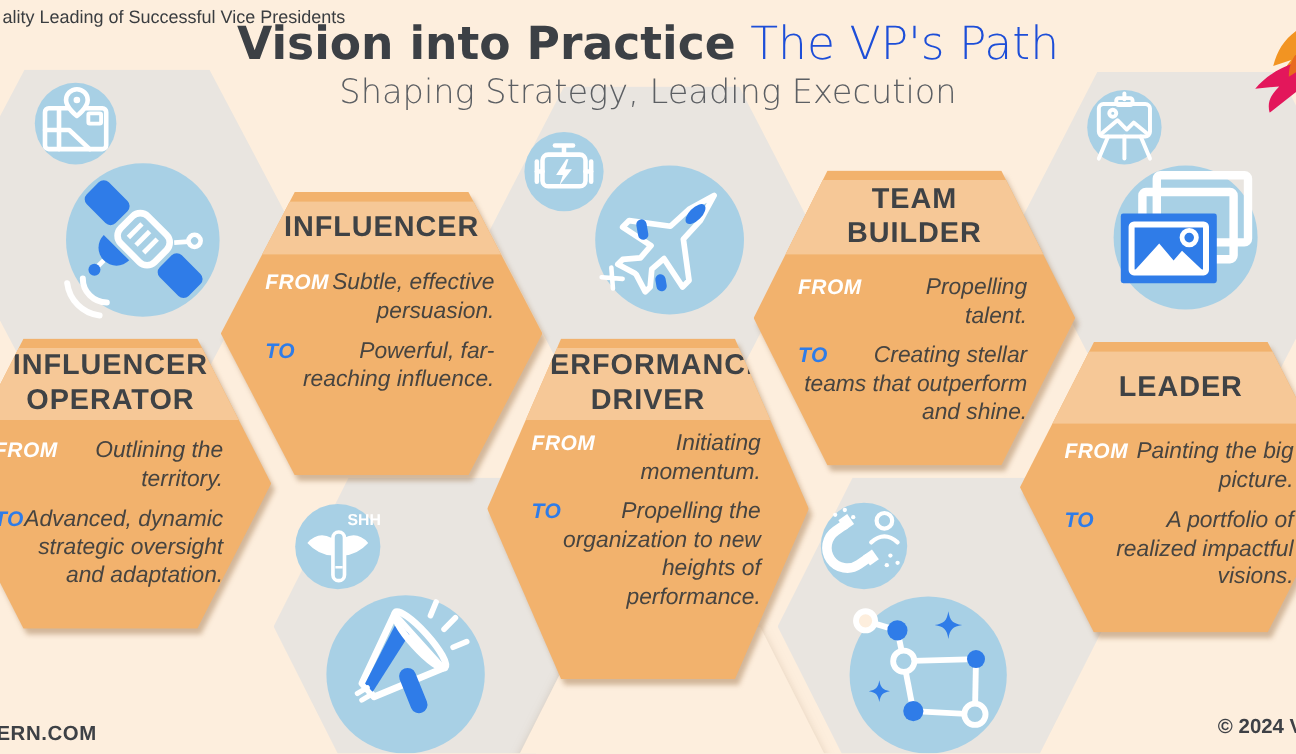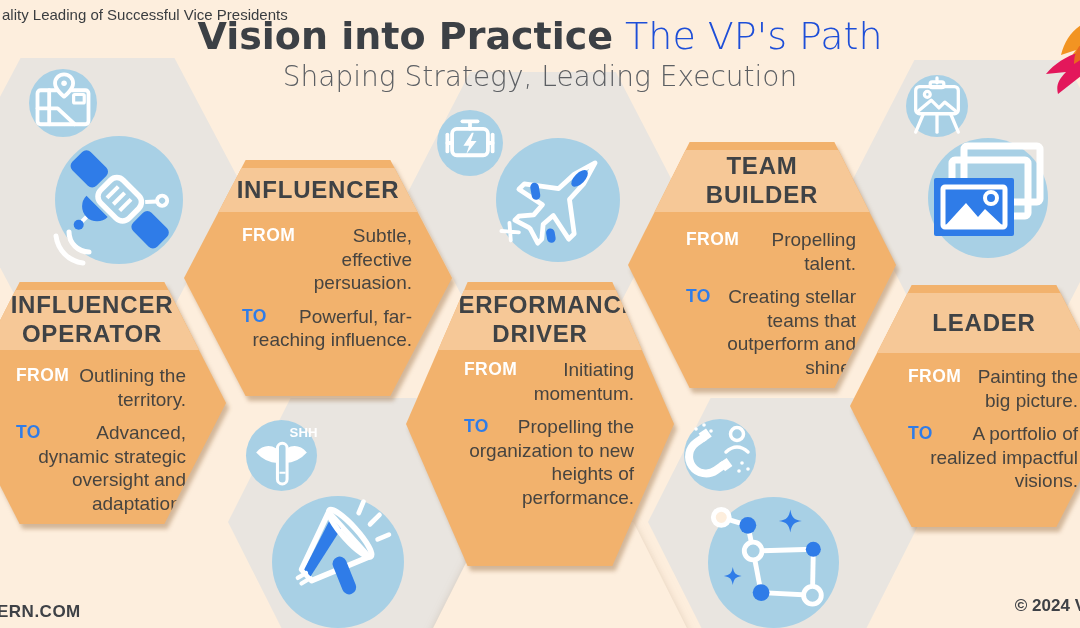--- a/index.html
+++ b/index.html
@@ -20,21 +20,21 @@
   
   .hexwrap{position:absolute;filter:drop-shadow(3px 5px 2px rgba(150,105,60,.42));}
   .hexo{position:relative;width:100%;height:100%;
     clip-path:polygon(23% 0,77% 0,100% 50%,77% 100%,23% 100%,0 50%);
     background:var(--hex-orange,#f2b26d);}
   .band{position:absolute;top:8px;left:0;right:0;background:var(--hex-orange-band,#f6c897);
     display:flex;flex-direction:column;align-items:center;justify-content:center;}
   .htitle{text-align:center;font-size:24px;font-weight:700;letter-spacing:.8px;
     color:#3f4245;line-height:1.2;}
   .htitle span{display:block;}
-  .hbody{position:absolute;left:58px;right:40px;}
+  .hbody{position:absolute;left:37px;right:40px;font-style:italic;}
   .entry{text-align:right;font-size:19px;line-height:1.24;color:#474440;}
   .entry + .entry{margin-top:10px;}
   .lbl{float:left;font-size:17.5px;font-weight:700;letter-spacing:.4px;padding-top:1px;}
   .lbl.from{color:var(--from-label,#ffffff);}
   .lbl.to{color:var(--accent-blue,#2f7ce8);}
   
   .tagline{position:absolute;left:2px;top:6px;font-size:15px;color:#3a3d40;font-weight:500;}
   .header{position:absolute;left:0;right:0;top:16px;text-align:center;}
   .title{font-family:"DejaVu Sans","Liberation Sans",sans-serif;font-size:38px;line-height:1.1;color:#3c4045;}
   .title .bold{font-weight:700;}

